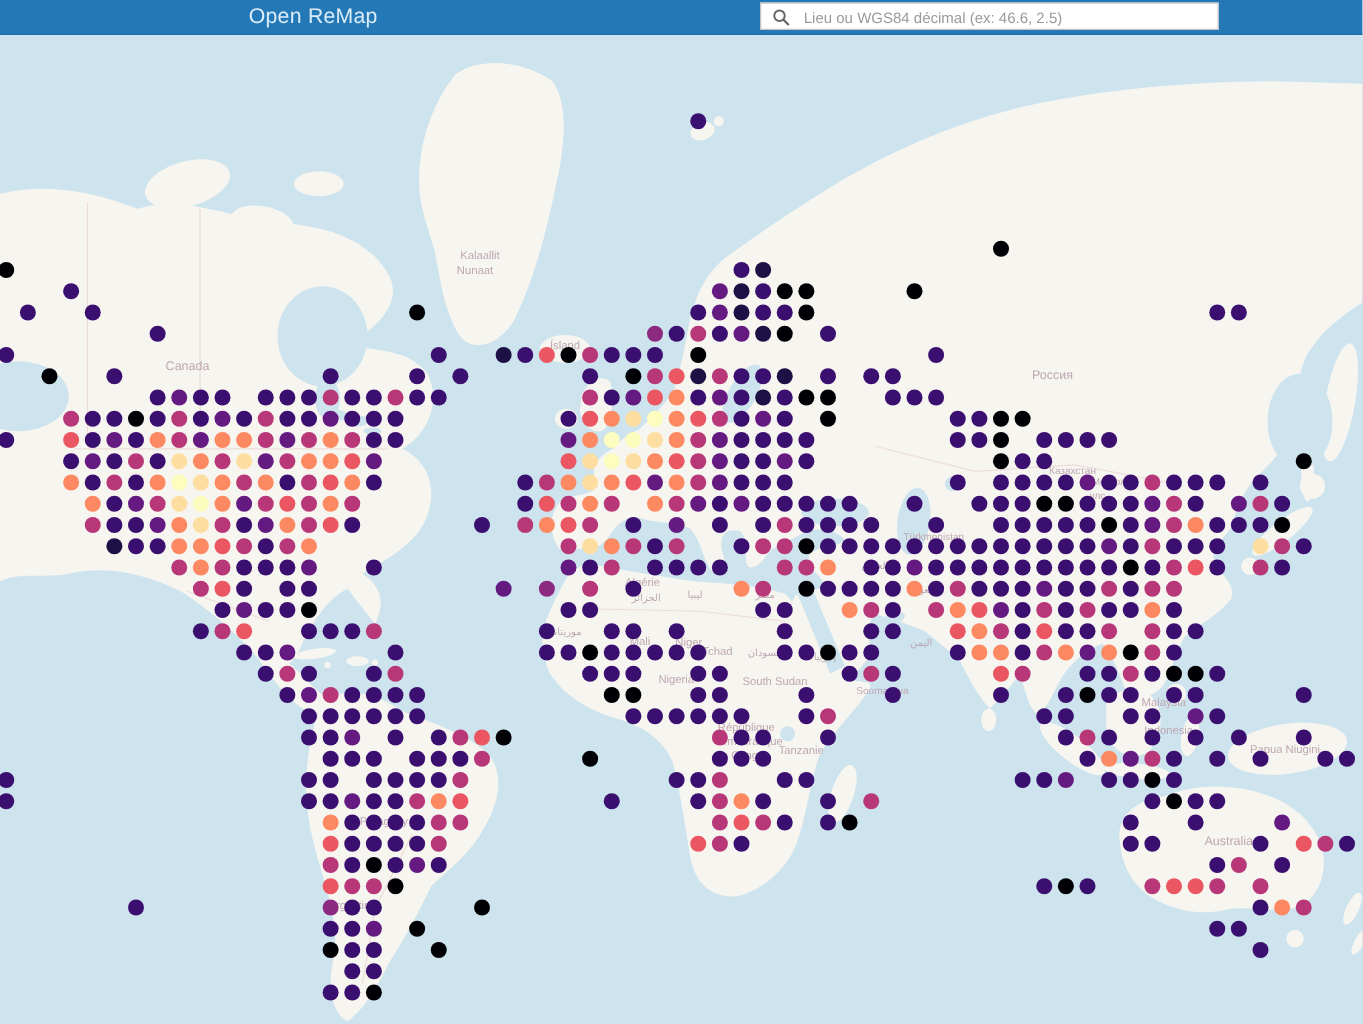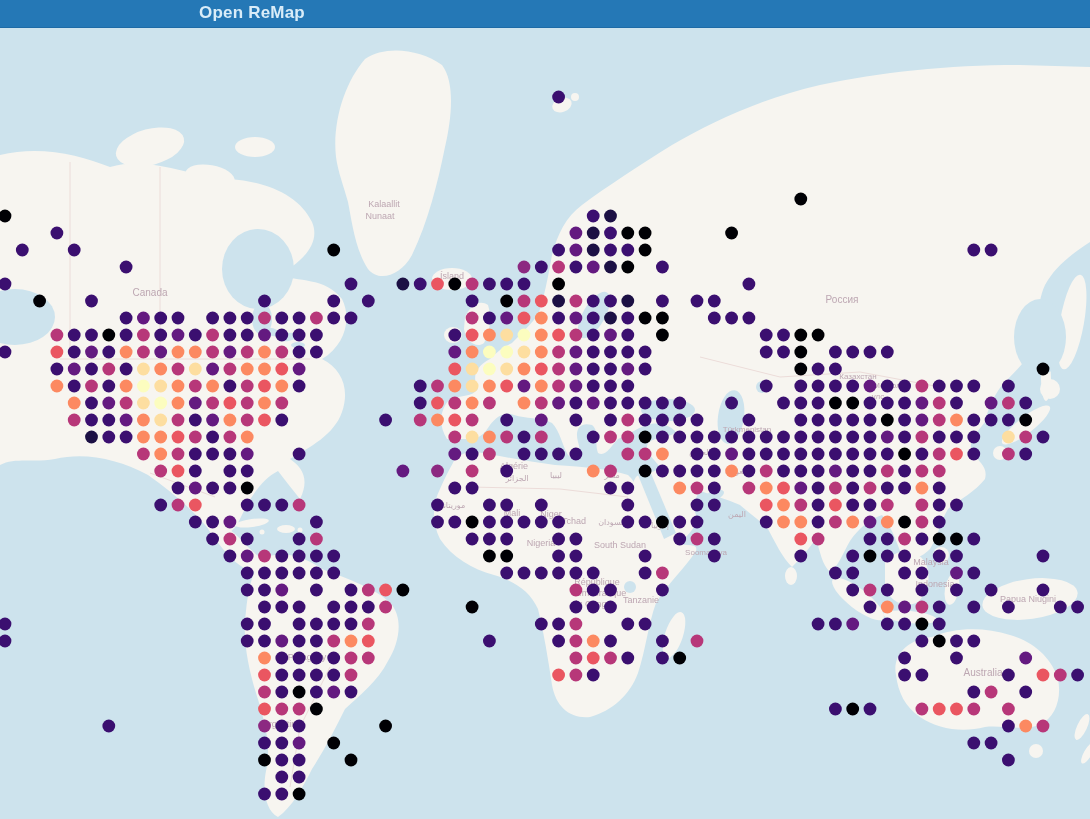--- a/index.html
+++ b/index.html
@@ -1,32 +1,39 @@
 <!DOCTYPE html>
 <html style="--header-bg: #2578b6; --title-color: #d9ecf8; --water: #cde3ed;"><head>
 <meta charset="utf-8">
 <style>
   html,body{margin:0;padding:0;background:#cde3ed;font-family:"Liberation Sans","DejaVu Sans",sans-serif;}
   .app{position:relative;width:1090px;height:819px;overflow:hidden;}
   .header{position:absolute;left:0;top:0;width:1090px;height:27px;background:var(--header-bg,#2578b6);border-bottom:1px solid #1e6ba6;z-index:5;}
-  .app-title{position:absolute;left:199px;top:3px;font-size:17px;font-weight:bold;letter-spacing:.2px;color:var(--title-color,#d9ecf8);}
+  .app-title{position:absolute;left:199px;top:3px;font-size:17px;font-weight:normal;letter-spacing:.2px;color:var(--title-color,#d9ecf8);}
   .searchbox{position:absolute;left:608px;top:2px;width:367px;height:22px;background:#fff;border:1px solid #c4c4c4;box-sizing:border-box;}
   .searchbox input{position:absolute;left:32px;top:0;width:330px;height:20px;border:none;outline:none;font-size:12px;color:#444;background:transparent;font-family:"Liberation Sans","DejaVu Sans",sans-serif;}
   .searchbox input::placeholder{color:#9a9a9a;}
   .search-icon{position:absolute;left:9px;top:4px;width:14px;height:14px;}
   .map{position:absolute;left:0;top:27px;width:1090px;height:792px;background:var(--water,#cde3ed);}
   svg text{font-family:"Liberation Sans","DejaVu Sans",sans-serif;}
 </style>
 </head>
 <body>
 
 <div class="app">
 
   <div class="header">
     <div class="app-title">Open ReMap</div>
+    <div class="searchbox">
+      <svg class="search-icon" viewBox="0 0 14 14">
+        <circle cx="5.6" cy="5.6" r="4.2" fill="none" stroke="#666" stroke-width="1.6"></circle>
+        <line x1="8.8" y1="8.8" x2="13" y2="13" stroke="#666" stroke-width="1.8"></line>
+      </svg>
+      <input type="text" value="" placeholder="Lieu ou WGS84 décimal (ex: 46.6, 2.5)" style="">
+    </div>
   </div>
 
   <div class="map">
     <svg id="map-svg" width="1090" height="792" viewBox="0 0 1090 792">
       <rect x="0" y="0" width="1090" height="792" fill="#cde3ed"></rect>
       <g id="land-layer" fill="#f7f5f0" stroke="none">
 
         <path d="M336,130 C332,95 345,55 365,32 C385,18 420,22 442,38 C455,55 452,90 445,120 C438,155 428,195 412,228 C400,250 378,255 368,242 C355,222 352,195 348,175 C344,160 338,145 336,130 Z"></path>
 
         <ellipse cx="150" cy="120" rx="35" ry="18" transform="rotate(-15 150 120)"></ellipse>

